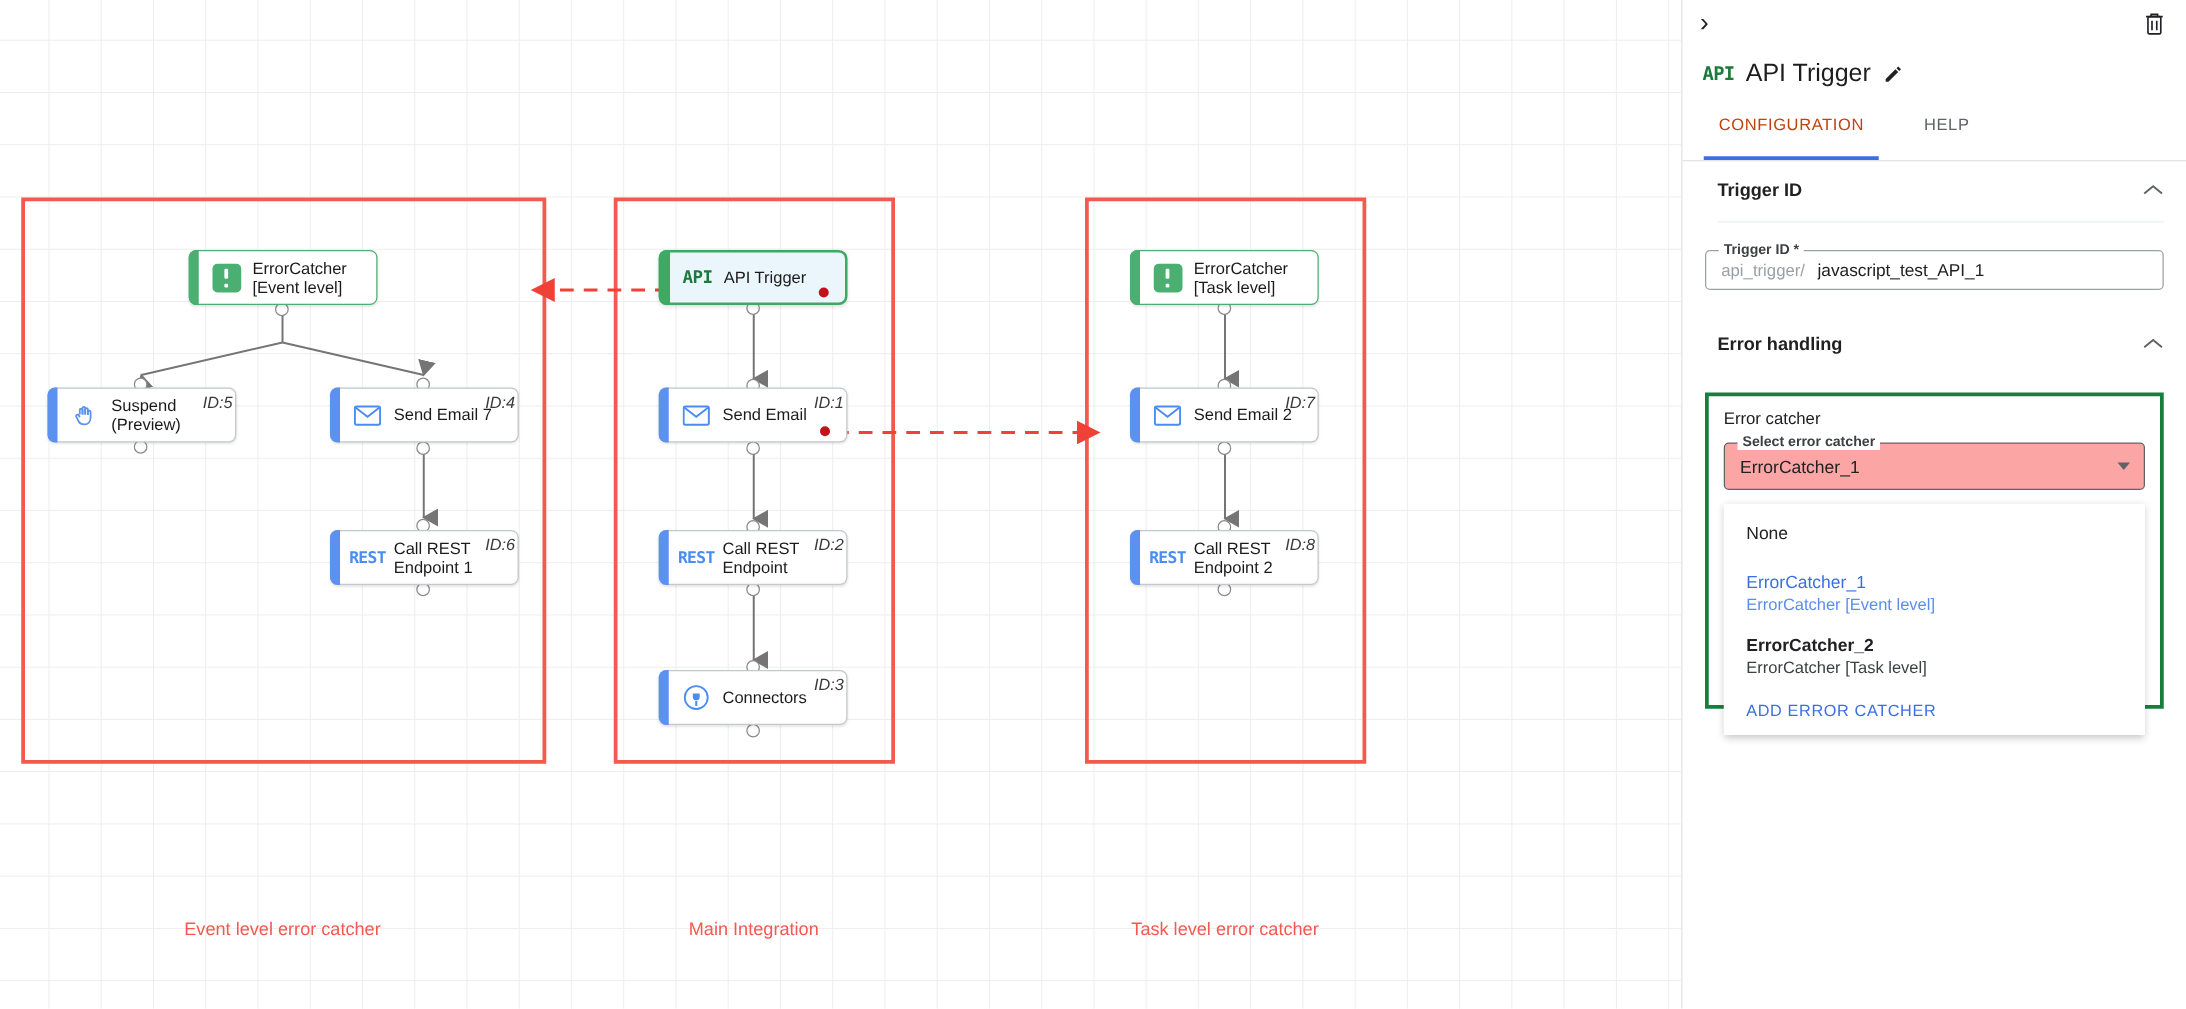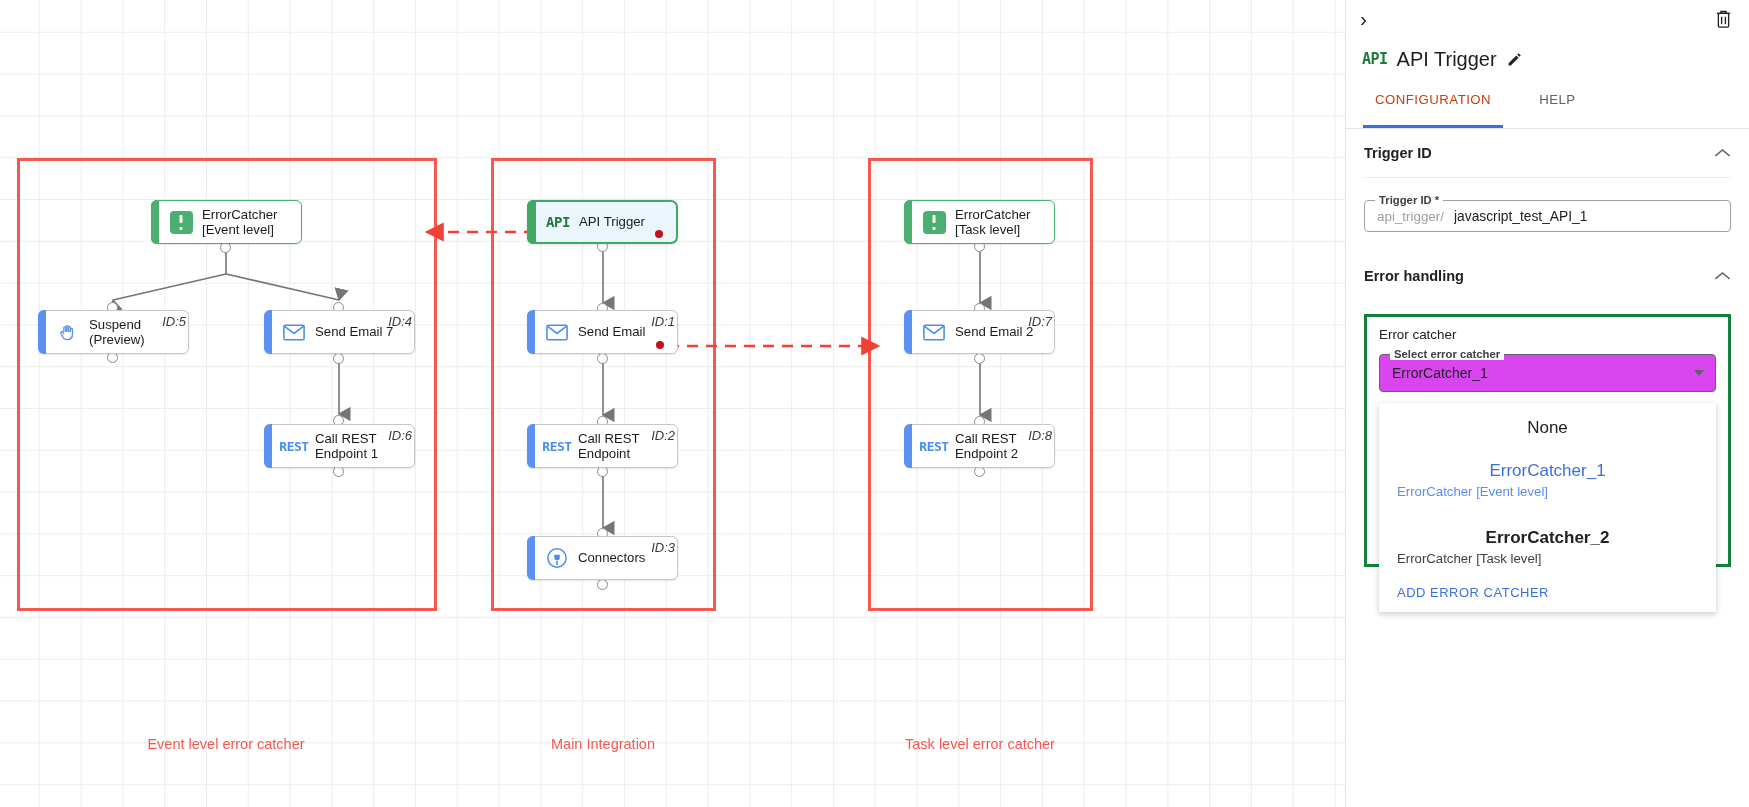--- a/index.html
+++ b/index.html
@@ -249,20 +249,21 @@
   .section {
     padding: 0 18px;
   }
   .section-head {
     display: flex;
     align-items: center;
     justify-content: space-between;
     height: 48px;
     border-bottom: 1px solid #eceff1;
     cursor: pointer;
+    margin-left: 10px;
   }
   .section-head .s-title {
     font-size: 14.5px;
     font-weight: bold;
     color: #212121;
     font-family: "Liberation Sans", sans-serif;
   }
   .chev {
     color: #5f6368;
   }
@@ -326,21 +327,21 @@
   .select-field {
     position: relative;
     height: 38px;
     border: 1px solid #5f6368;
     border-radius: 4px;
     display: flex;
     align-items: center;
     padding: 0 12px;
     box-sizing: border-box;
     cursor: pointer;
-    background: #d946ef;
+    background: #fca5a5;
   }
   .select-value {
     font-size: 14px;
     color: #202124;
     font-family: "Liberation Sans", sans-serif;
   }
   .caret {
     position: absolute;
     right: 11px;
     width: 0; height: 0;
@@ -359,24 +360,23 @@
     padding: 8px 0 10px 0;
     z-index: 20;
     box-sizing: border-box;
   }
   .dd-item {
     padding: 6px 18px;
     cursor: pointer;
     font-family: "Liberation Sans", sans-serif;
   }
   .dd-main {
-    font-size: 17px;
+    font-size: 14px;
     color: #202124;
     line-height: 1.35;
-    text-align: center;
   }
   .dd-sub {
     font-size: 13.2px;
     color: #3c4043;
     line-height: 1.35;
   }
   .dd-item.selected .dd-main { color: #3b6fe0; font-weight: normal; }
   .dd-item.selected .dd-sub  { color: #5b8df0; }
   .dd-item.bold .dd-main { font-weight: bold; }
   .dd-action {
@@ -646,21 +646,21 @@
         </div>
 
         <div class="dropdown">
           <div class="dd-item">
             <div class="dd-main">None</div>
           </div>
           <div class="dd-item selected" style="margin-top:8px;">
             <div class="dd-main">ErrorCatcher_1</div>
             <div class="dd-sub">ErrorCatcher [Event level]</div>
           </div>
-          <div class="dd-item bold" style="margin-top:14px;">
+          <div class="dd-item bold" style="margin-top:2px;">
             <div class="dd-main">ErrorCatcher_2</div>
             <div class="dd-sub">ErrorCatcher [Task level]</div>
           </div>
           <div class="dd-action">ADD ERROR CATCHER</div>
         </div>
       </div>
     </div>
 
   </div>
 </div>

